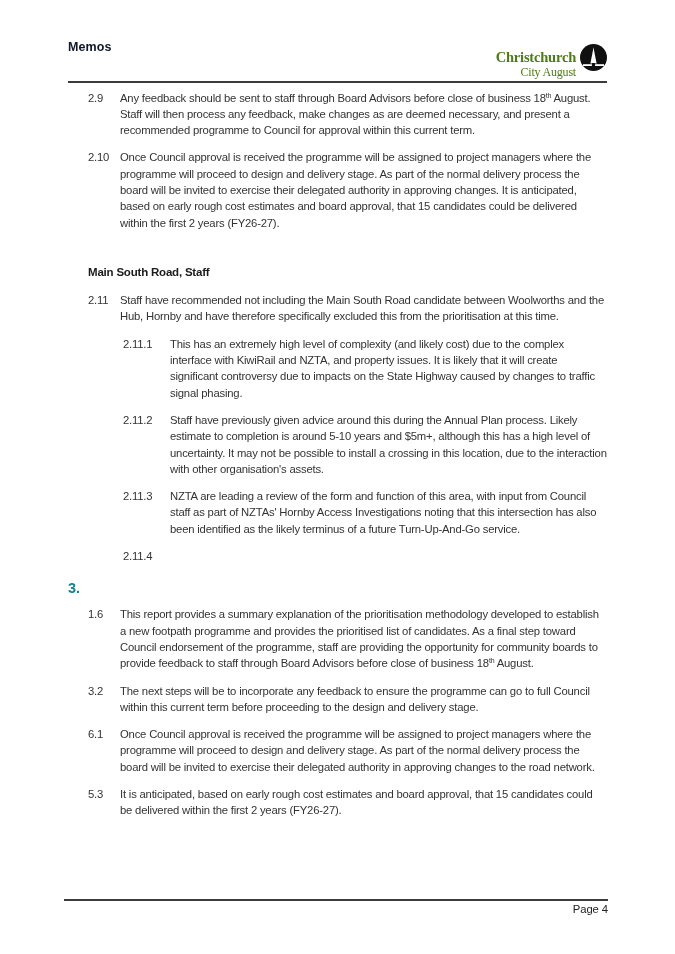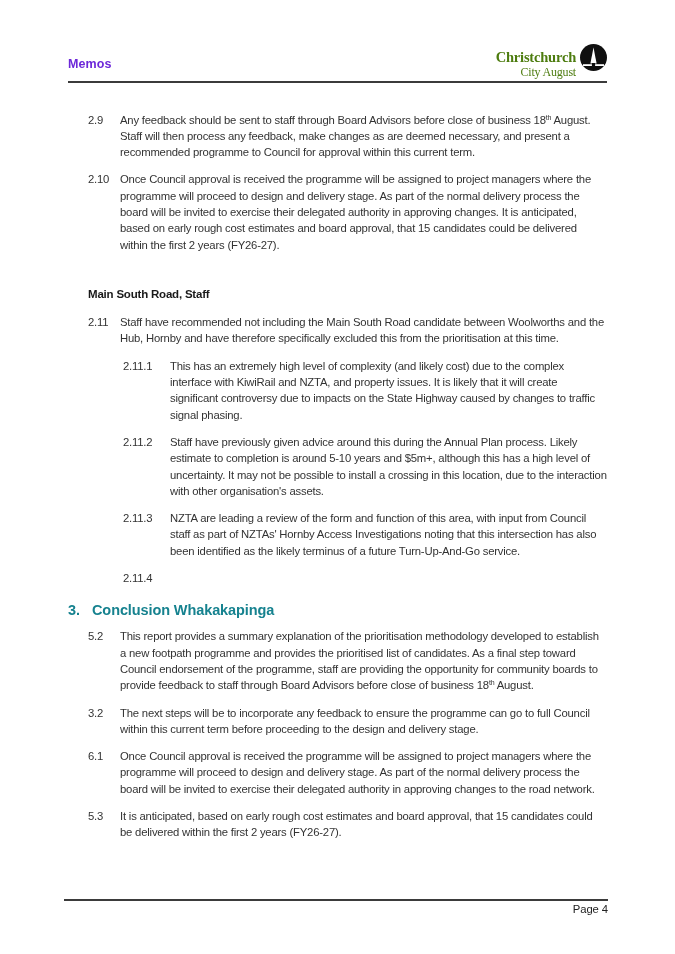--- a/index.html
+++ b/index.html
@@ -27,22 +27,22 @@
   .header {
     display: flex;
     justify-content: space-between;
     align-items: flex-start;
     border-bottom: 2px solid #3b3b3b;
     padding-bottom: 3px;
   }
   .memo-title {
     font-size: 12.5px;
     font-weight: bold;
-    color: #6d28d9;
-    margin-top: 19px;
+    color: #0f172a;
+    margin-top: 2px;
     letter-spacing: 0.1px;
   }
   .logo {
     display: flex;
     align-items: center;
   }
   .logo-text {
     text-align: right;
     font-family: "Liberation Serif", serif;
     color: #4d7c0f;
@@ -57,21 +57,21 @@
   }
   .logo-line2 {
     font-size: 12px;
     margin-top: 1px;
     letter-spacing: -0.2px;
   }
   .logo-icon svg { display: block; }
 
   
   .main {
-    margin-top: 29px;
+    margin-top: 7px;
     font-size: 11.3px;
     line-height: 16.3px;
     letter-spacing: -0.2px;
   }
   .clause {
     display: flex;
     margin: 0 0 11px 0;
   }
   .clause p { margin: 0; flex: 1; }
   .lvl1 > .num {
@@ -176,25 +176,24 @@
       <span class="num">2.11.3</span>
       <p>NZTA are leading a review of the form and function of this area, with input from Council staff as part of NZTAs' Hornby Access Investigations noting that this intersection has also been identified as the likely terminus of a future Turn-Up-And-Go service.</p>
     </div>
 
     <div class="clause lvl2">
       <span class="num">2.11.4</span>
     </div>
 
     <div class="section-heading">
       <span class="num">3.</span>
-      <span>Conclusion Whakakapinga</span>
-    </div>
-
-    <div class="clause lvl1">
-      <span class="num">5.2</span>
+    </div>
+
+    <div class="clause lvl1">
+      <span class="num">1.6</span>
       <p><span>This report provides a summary explanation of the prioritisation methodology developed to establish a new footpath programme and provides the prioritised list of candidates. As a final step toward Council endorsement of the programme, staff are providing the opportunity for community boards to provide feedback to staff through Board Advisors before close of business 18</span><sup>th</sup><span> August.</span></p>
     </div>
 
     <div class="clause lvl1">
       <span class="num">3.2</span>
       <p>The next steps will be to incorporate any feedback to ensure the programme can go to full Council within this current term before proceeding to the design and delivery stage.</p>
     </div>
 
     <div class="clause lvl1">
       <span class="num">6.1</span>

